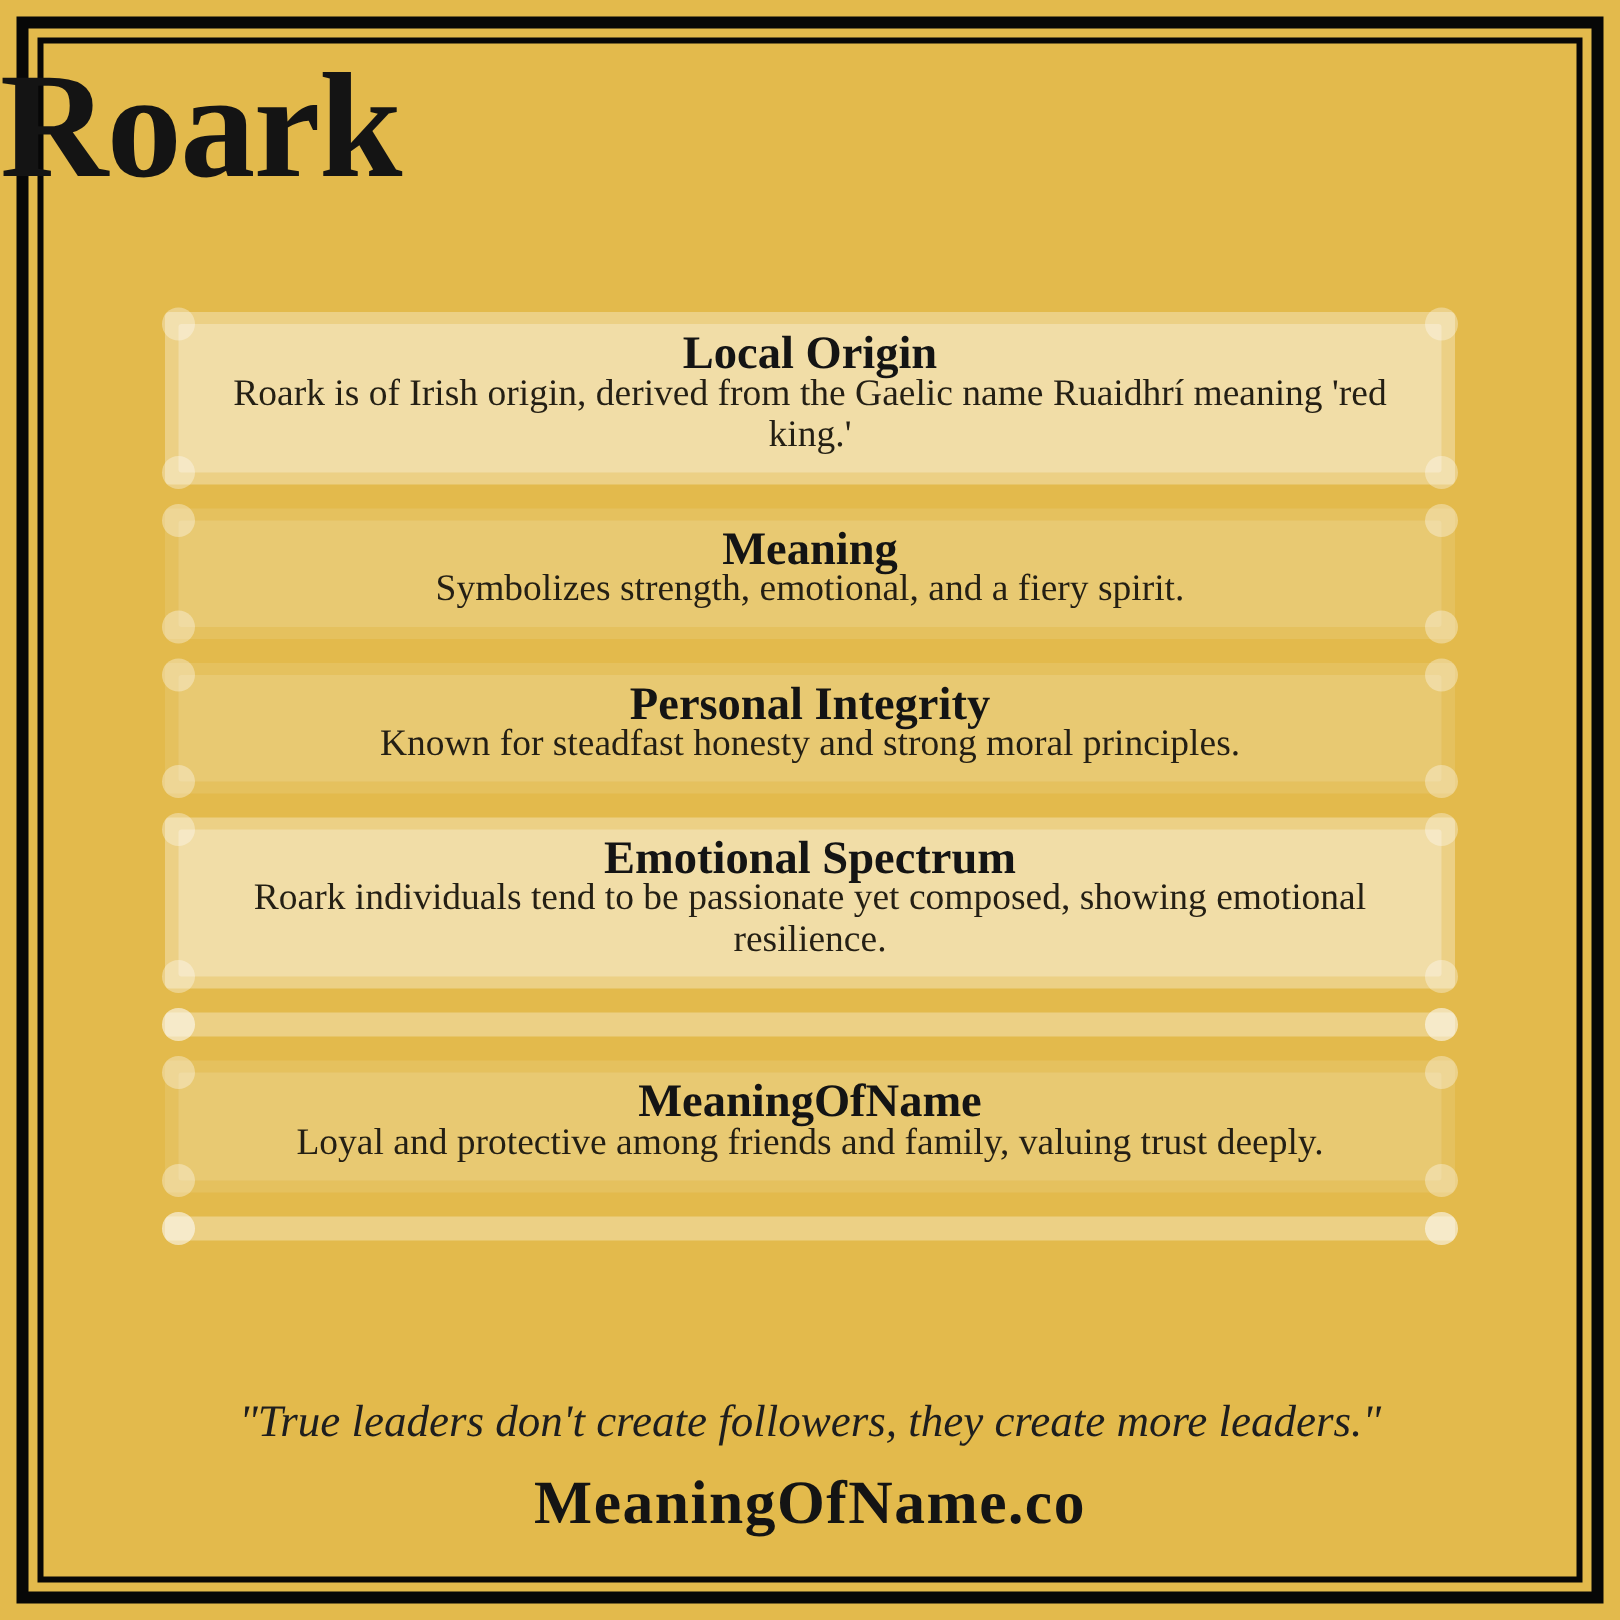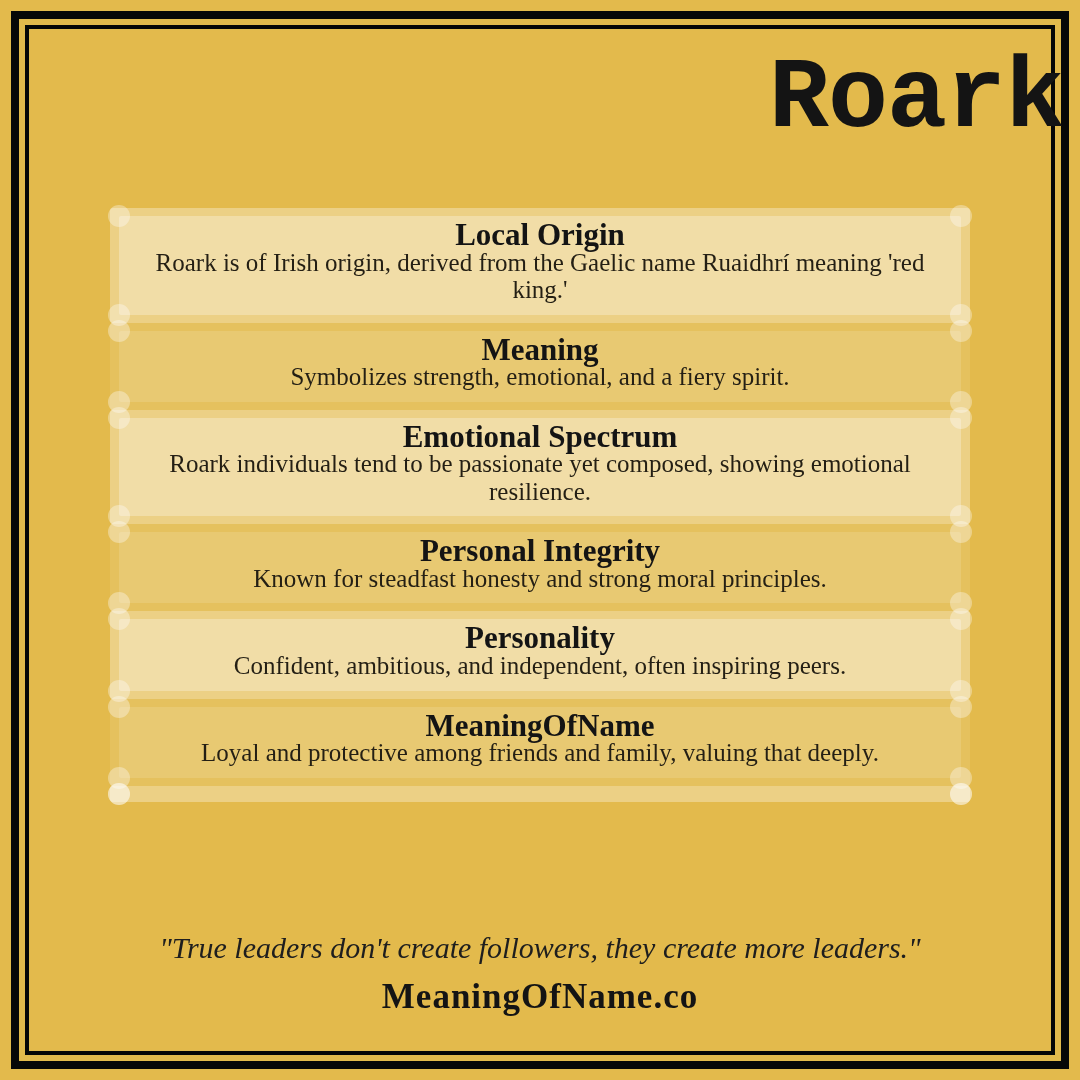--- a/index.html
+++ b/index.html
@@ -25,37 +25,37 @@
     position: absolute;
     inset: 25px;
     border: 4px solid var(--border, #070707);
     pointer-events: none;
   }
   .page-title {
     position: absolute;
     top: 30px;
     left: 0;
     right: 0;
-    margin: 16px;
-    text-align: right;
-    font-family: Liberation Mono, monospace;
+    margin: 0;
+    text-align: left;
+    font-family: Liberation Serif, serif;
     font-weight: bold;
     font-size: 100px;
     line-height: 1.08;
     color: #141414;
     letter-spacing: -1px;
   }
   .cards {
     position: absolute;
     top: 208px;
     left: 110px;
     width: 860px;
     display: flex;
     flex-direction: column;
-    gap: 0;
+    gap: 16px;
   }
   .card {
     position: relative;
     padding: 8px 9px;
     border-radius: 3px;
     box-sizing: border-box;
   }
   .card.light { background: rgba(255,255,255,0.32); }
   .card.dark  { background: rgba(255,255,255,0.10); }
   .panel {
@@ -102,21 +102,21 @@
     line-height: 1.1;
     color: #1e1e1e;
   }
   .footer {
     position: absolute;
     top: 977px;
     left: 60px;
     right: 60px;
     text-align: center;
     font-weight: bold;
-    font-size: 35px;
+    font-size: 41px;
     letter-spacing: 1px;
     color: #141414;
   }
 </style>
 </head>
 <body>
 
 <div class="page">
   <div class="border-outer"></div>
   <div class="border-inner"></div>
@@ -139,57 +139,53 @@
     <div class="panel">
       <h2 class="card-title">Meaning</h2>
       <p class="card-desc">Symbolizes strength, emotional, and a fiery spirit.</p>
     </div>
     <span class="dot tl"></span>
     <span class="dot tr"></span>
     <span class="dot bl"></span>
     <span class="dot br"></span>
   </section>
 
+  <section class="card dark">
+    <div class="panel">
+      <h2 class="card-title">Personal Integrity</h2>
+      <p class="card-desc">Known for steadfast honesty and strong moral principles.</p>
+    </div>
+    <span class="dot tl"></span>
+    <span class="dot tr"></span>
+    <span class="dot bl"></span>
+    <span class="dot br"></span>
+  </section>
+
   <section class="card light">
     <div class="panel">
       <h2 class="card-title">Emotional Spectrum</h2>
       <p class="card-desc">Roark individuals tend to be passionate yet composed, showing emotional resilience.</p>
     </div>
     <span class="dot tl"></span>
     <span class="dot tr"></span>
     <span class="dot bl"></span>
     <span class="dot br"></span>
   </section>
 
+  <section class="card light">
+    <span class="dot tl"></span>
+    <span class="dot tr"></span>
+    <span class="dot bl"></span>
+    <span class="dot br"></span>
+  </section>
+
   <section class="card dark">
     <div class="panel">
-      <h2 class="card-title">Personal Integrity</h2>
-      <p class="card-desc">Known for steadfast honesty and strong moral principles.</p>
-    </div>
-    <span class="dot tl"></span>
-    <span class="dot tr"></span>
-    <span class="dot bl"></span>
-    <span class="dot br"></span>
-  </section>
-
-  <section class="card light">
-    <div class="panel">
-      <h2 class="card-title">Personality</h2>
-      <p class="card-desc">Confident, ambitious, and independent, often inspiring peers.</p>
-    </div>
-    <span class="dot tl"></span>
-    <span class="dot tr"></span>
-    <span class="dot bl"></span>
-    <span class="dot br"></span>
-  </section>
-
-  <section class="card dark">
-    <div class="panel">
       <h2 class="card-title">MeaningOfName</h2>
-      <p class="card-desc">Loyal and protective among friends and family, valuing that deeply.</p>
+      <p class="card-desc">Loyal and protective among friends and family, valuing trust deeply.</p>
     </div>
     <span class="dot tl"></span>
     <span class="dot tr"></span>
     <span class="dot bl"></span>
     <span class="dot br"></span>
   </section>
 
   <section class="card light">
     <span class="dot tl"></span>
     <span class="dot tr"></span>

